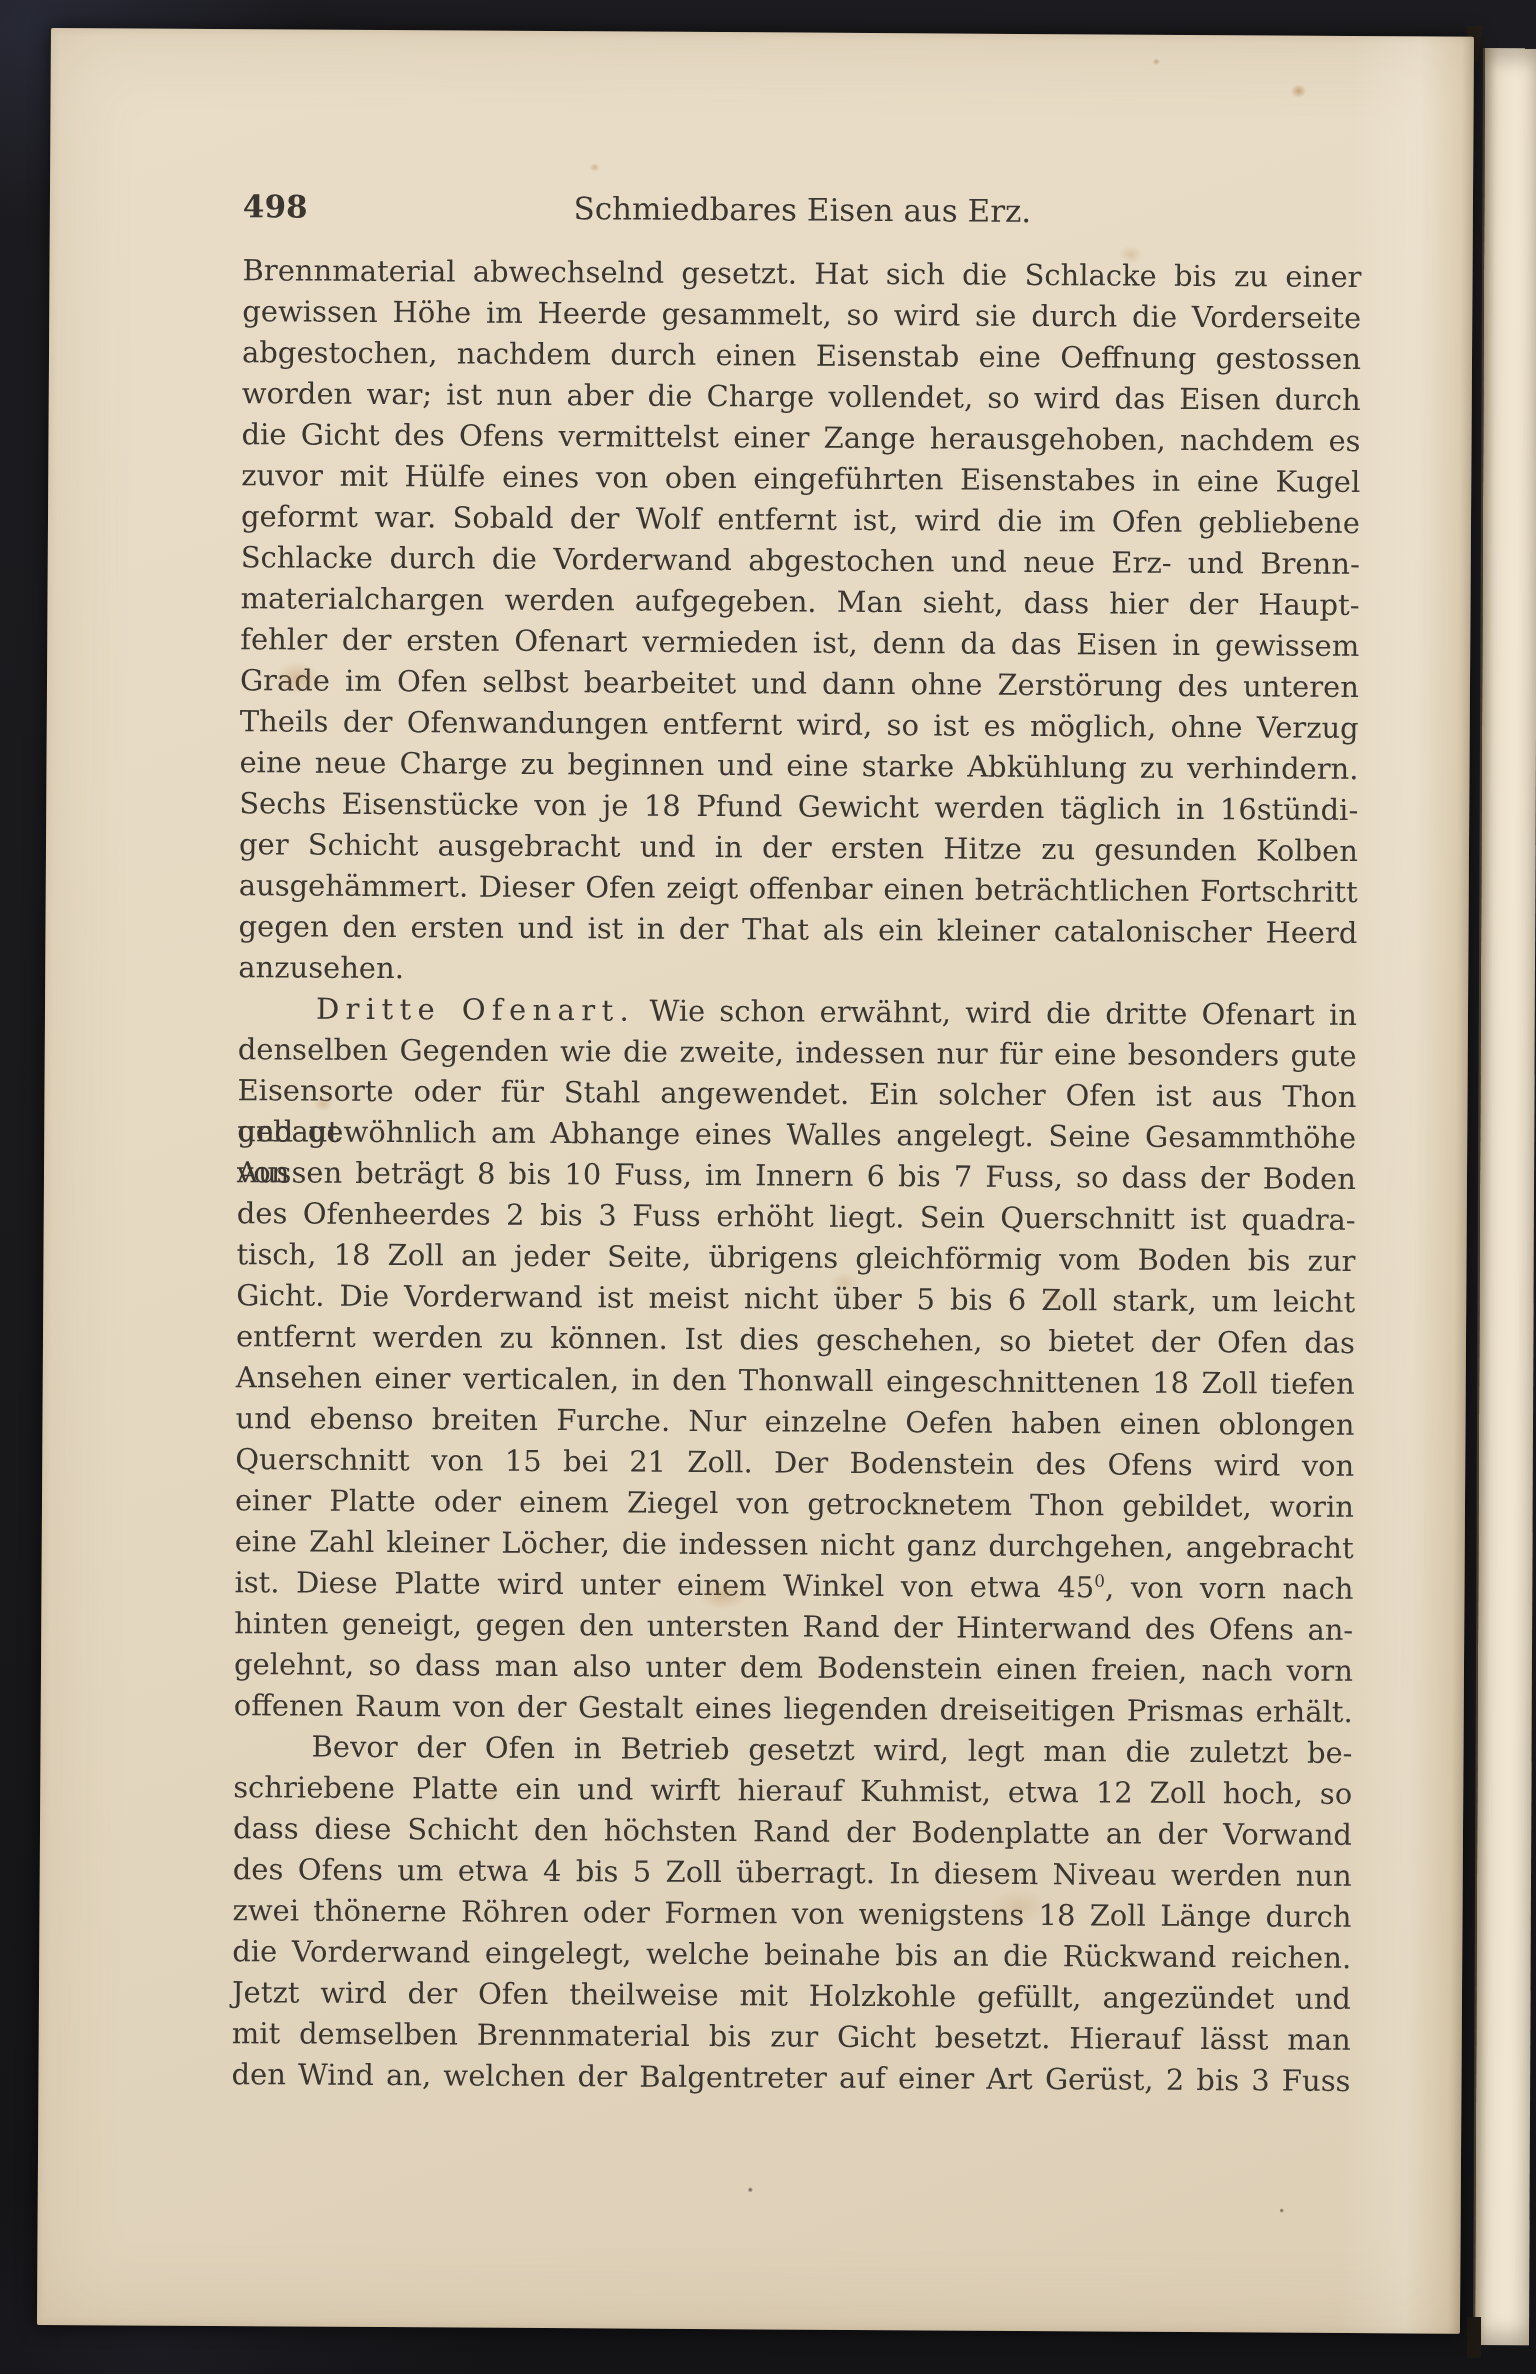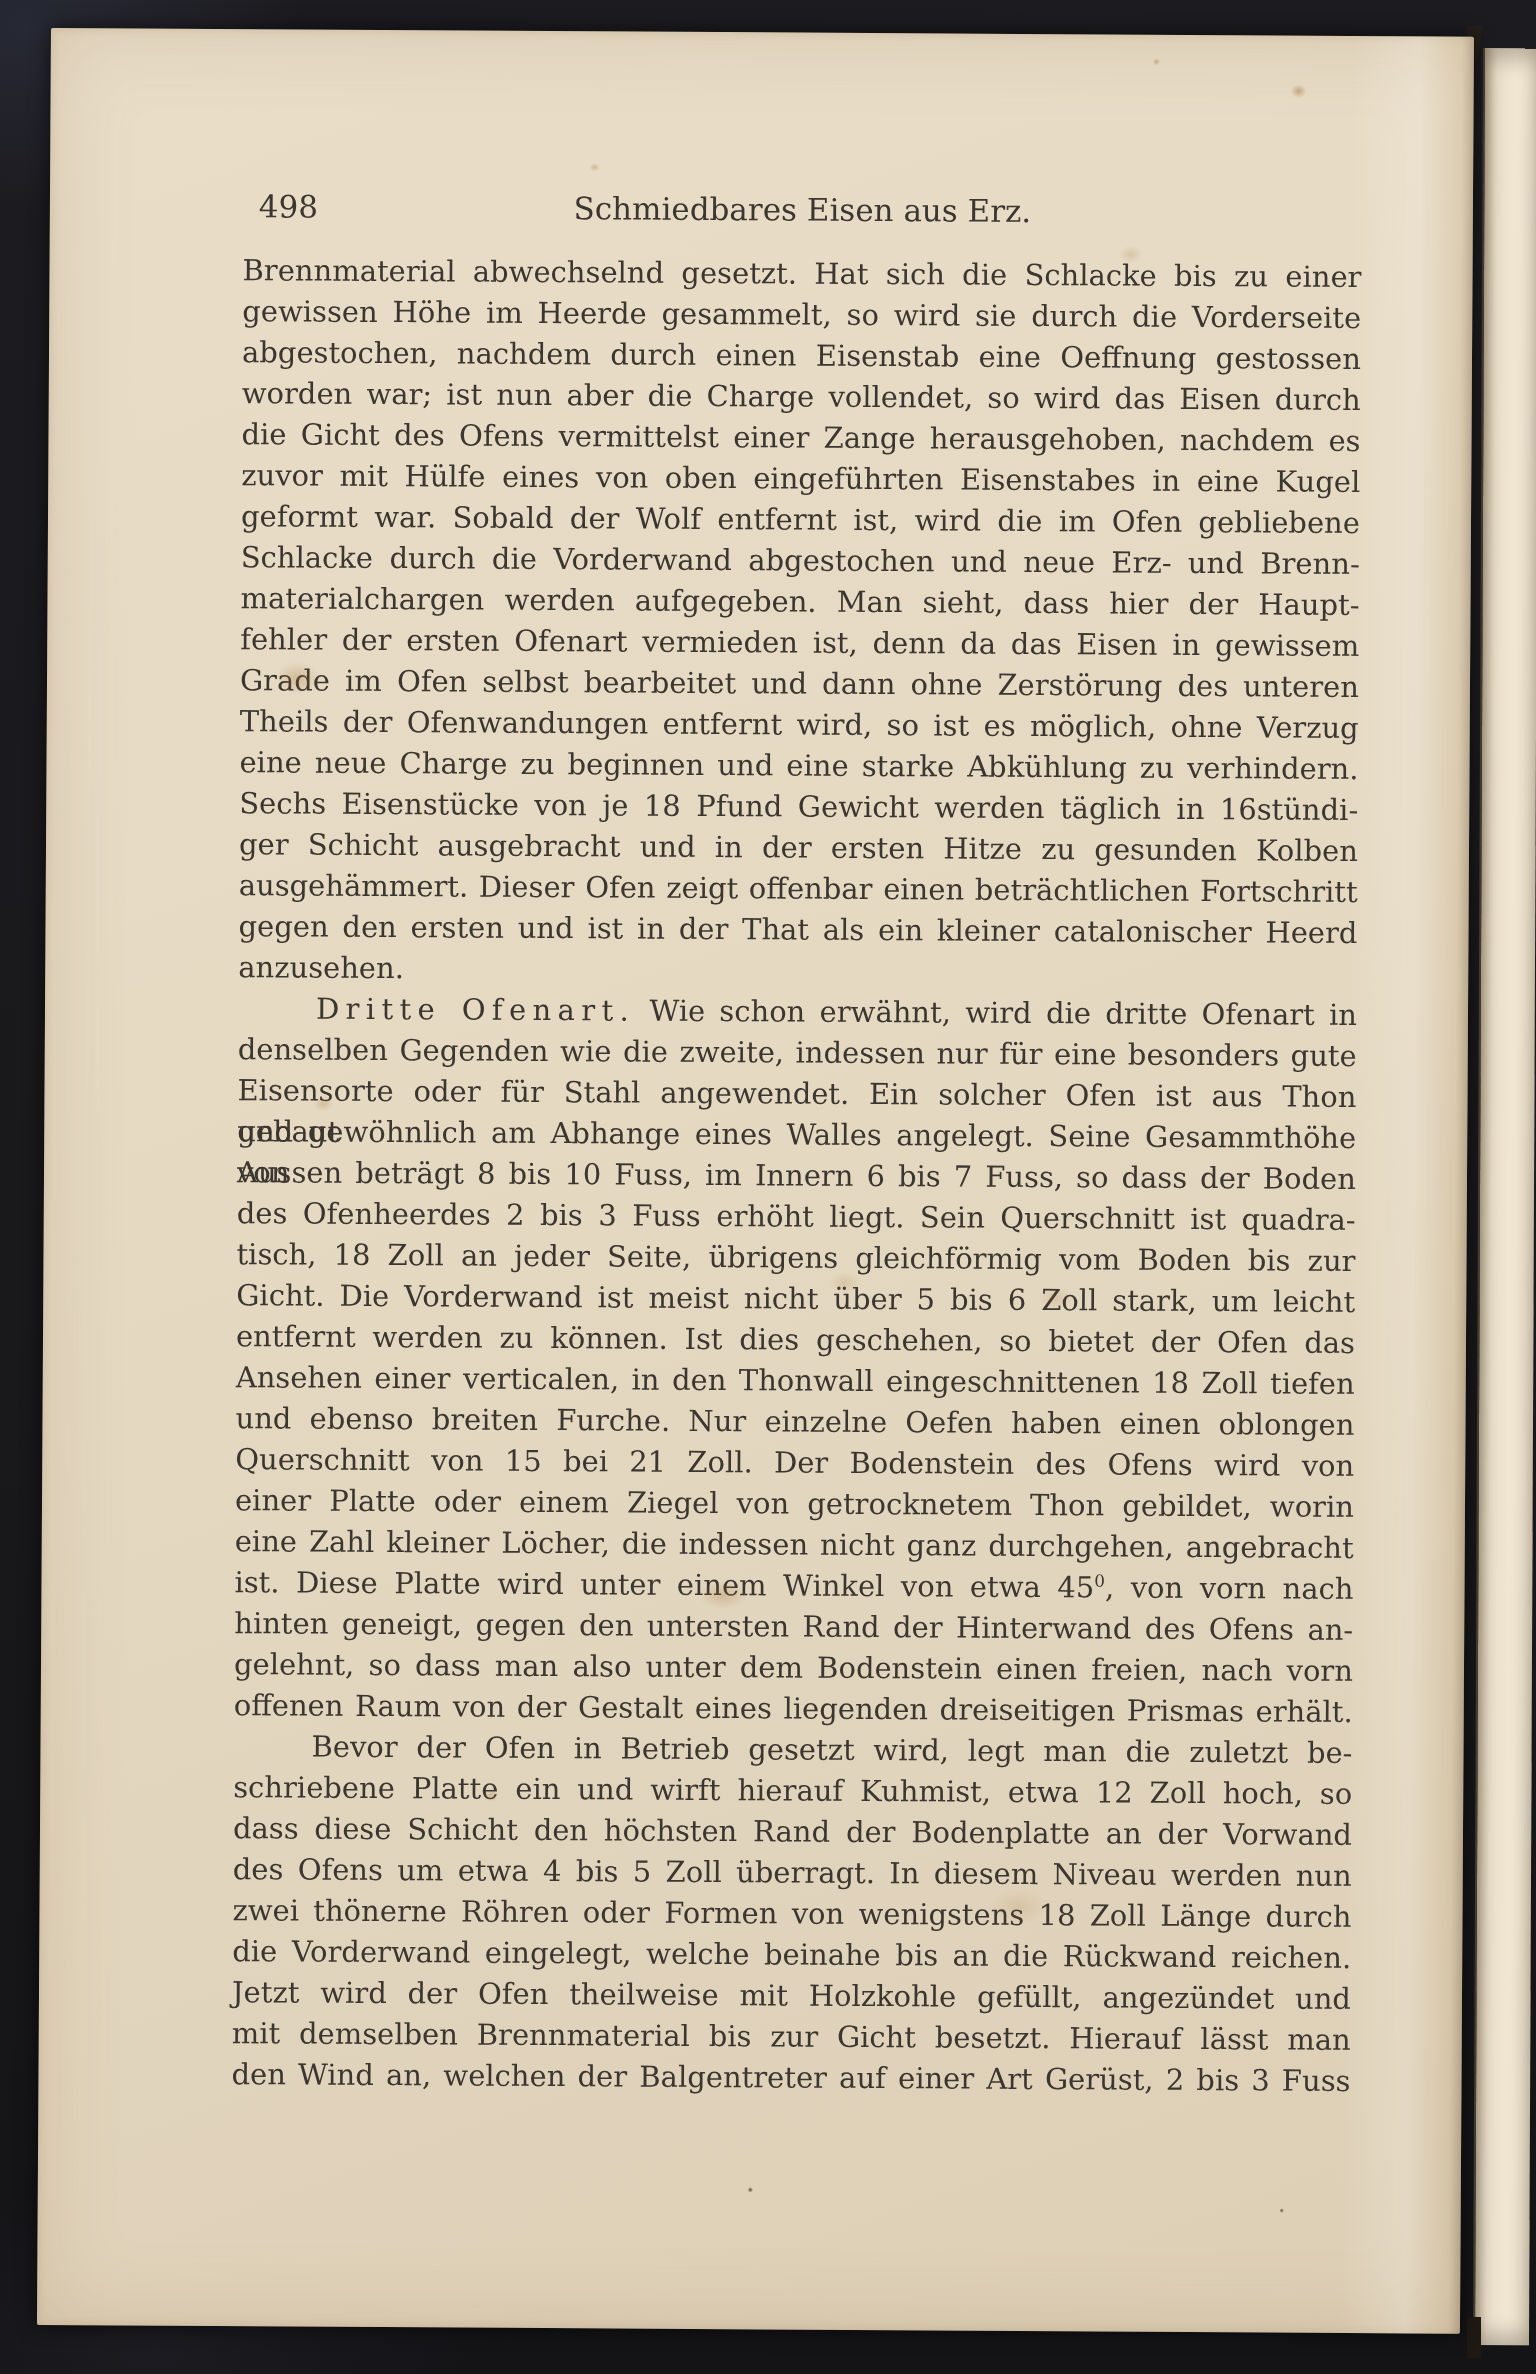--- a/index.html
+++ b/index.html
@@ -42,21 +42,21 @@
   .page::before{ 
     content:'';position:absolute;inset:0;border-radius:1.9px;pointer-events:none;
     box-shadow:inset 0 0 83px rgba(140,110,70,.20), inset 0 0 9.3px rgba(120,90,50,.18);
   }
   .page::after{ 
     content:'';position:absolute;top:0;bottom:0;right:0;width:121px;pointer-events:none;
     background:linear-gradient(90deg,rgba(255,252,244,0) 0%,rgba(255,252,244,.22) 55%,rgba(196,172,124,.14) 90%,rgba(92,72,46,.22) 100%);
   }
   .content{position:absolute;left:193px;top:156px;width:1119px;color:#3b3630;}
   .header-row{position:relative;height:43px;font-size:31px;line-height:43px;}
-  .page-number{position:absolute;left:16px;top:0;}
+  .page-number{position:absolute;left:0;top:0;font-weight:bold;}
   .running-title{display:block;text-align:center;}
   .body-text{margin-top:22px;font-size:29px;}
   .line{
     line-height:41px;height:41px;white-space:nowrap;
     text-align:justify;text-align-last:justify;
   }
   .line{white-space:normal;}
   .line.last{text-align-last:left;}
   .line.indent{padding-left:78px;}
   .spaced{letter-spacing:.22em;}

